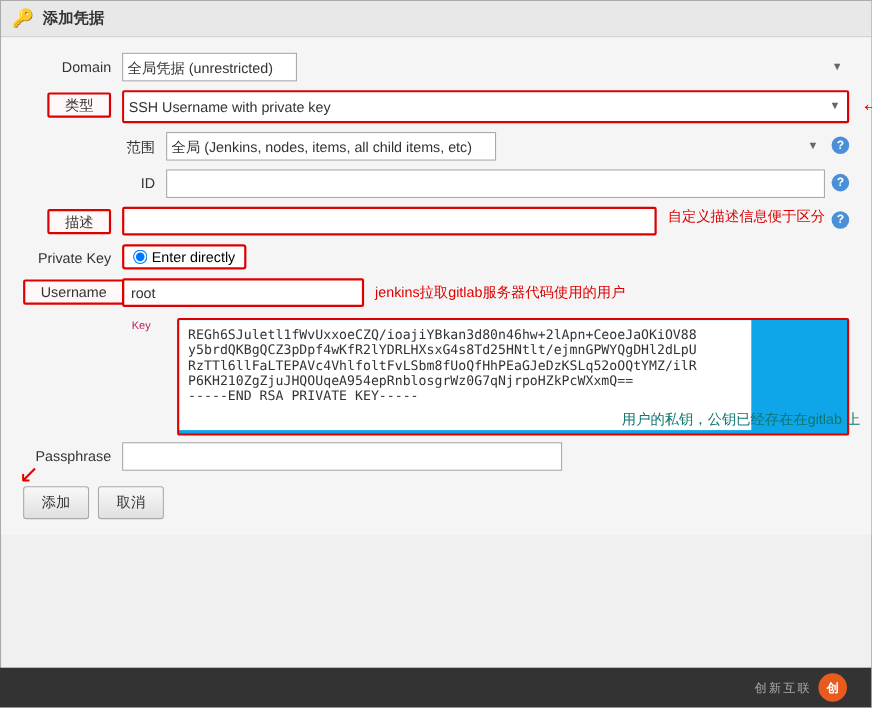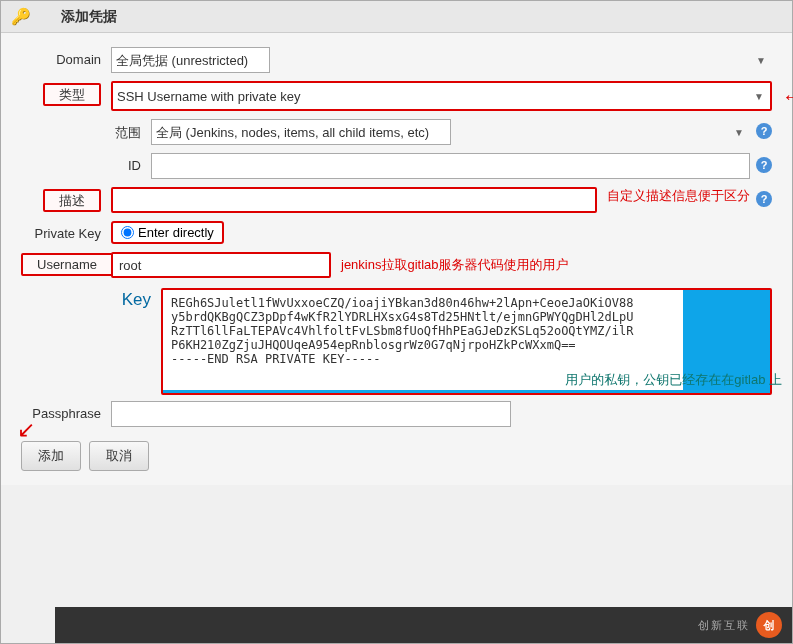--- a/index.html
+++ b/index.html
@@ -28,21 +28,20 @@
       padding: 6px 10px;
       display: flex;
       align-items: center;
       gap: 8px;
     }
 
     .title-text {
       font-size: 14px;
       font-weight: bold;
       color: #333;
-      margin-left: 22px;
     }
 
     
     .content {
       padding: 14px 20px;
       background: #f5f5f5;
     }
 
     
     .form-row {
@@ -201,27 +200,27 @@
       font-size: 13px;
       color: #333;
       border-radius: 3px;
     }
 
     
     .footer {
       position: absolute;
       bottom: 0;
       right: 0;
-      width: 737px;
+      width: 793px;
       height: 36px;
       background: #333;
       display: flex;
       align-items: center;
       justify-content: flex-end;
-      padding-right: 10px;
+      padding-right: 22px;
       gap: 6px;
     }
 
     .footer-logo-icon {
       width: 24px;
       height: 24px;
       background: #e85b1f;
       border-radius: 50%;
       display: flex;
       align-items: center;
@@ -341,21 +340,21 @@
 
     <div class="form-row" style="position:relative;">
       <span class="form-label">
         <span class="form-label-highlight">Username</span>
       </span>
       <input class="form-control highlight-box" type="text" style="border: 2px solid rgb(221, 0, 0); max-width: 220px;" value="root">
       <span style="color:#d00;font-size:13px;margin-left:10px;white-space:nowrap;padding-top:4px;">jenkins拉取gitlab服务器代码使用的用户</span>
     </div>
 
     <div class="key-label-row">
-      <span class="key-inner-label" style="width:140px;text-align:right;padding-right:10px;color:#0369a1;font-size:17px;flex-shrink:0;">Key</span>
+      <span class="key-inner-label" style="width:140px;text-align:right;padding-right:24px;color:#be185d;font-size:10px;flex-shrink:0;">Key</span>
       <div style="flex:1;position:relative;">
         <div class="key-textarea-wrapper">
           <textarea class="key-textarea" style="width: 520px;">REGh6SJuletl1fWvUxxoeCZQ/ioajiYBkan3d80n46hw+2lApn+CeoeJaOKiOV88
 y5brdQKBgQCZ3pDpf4wKfR2lYDRLHXsxG4s8Td25HNtlt/ejmnGPWYQgDHl2dLpU
 RzTTl6llFaLTEPAVc4VhlfoltFvLSbm8fUoQfHhPEaGJeDzKSLq52oOQtYMZ/ilR
 P6KH210ZgZjuJHQOUqeA954epRnblosgrWz0G7qNjrpoHZkPcWXxmQ==
 -----END RSA PRIVATE KEY-----</textarea>
         </div>
         <span style="position:absolute;bottom:6px;right:-10px;color:#0f766e;font-size:13px;white-space:nowrap;">用户的私钥，公钥已经存在在gitlab 上</span>
       </div>

